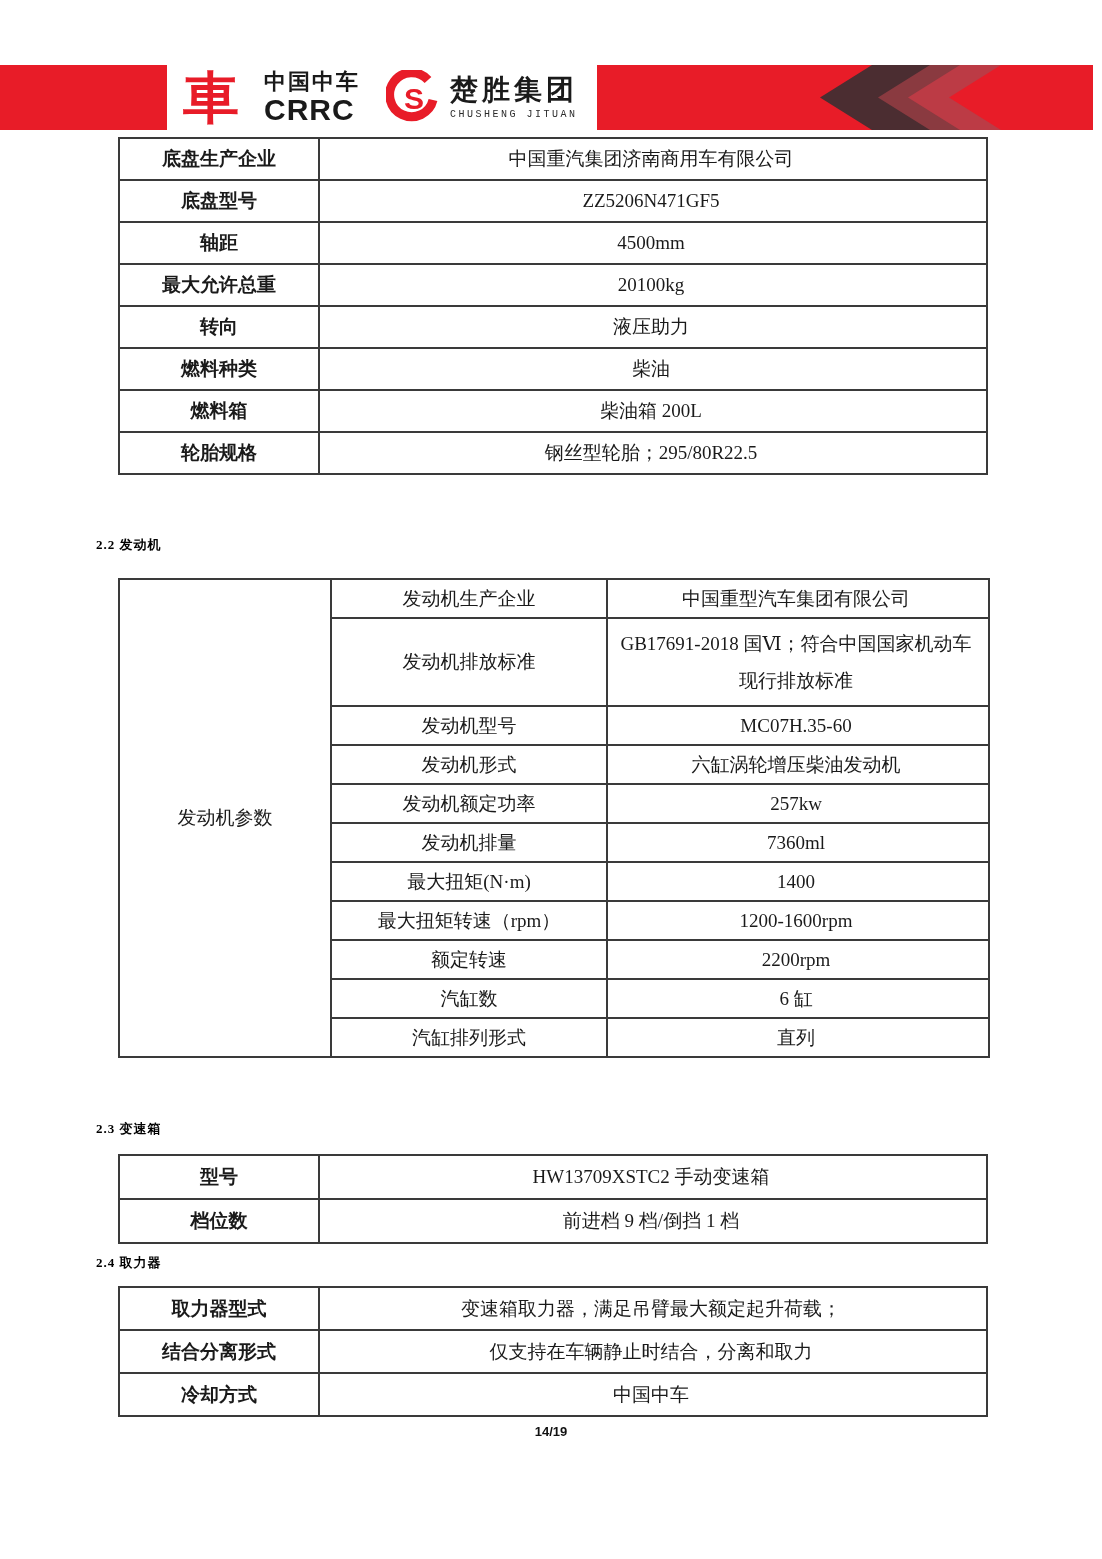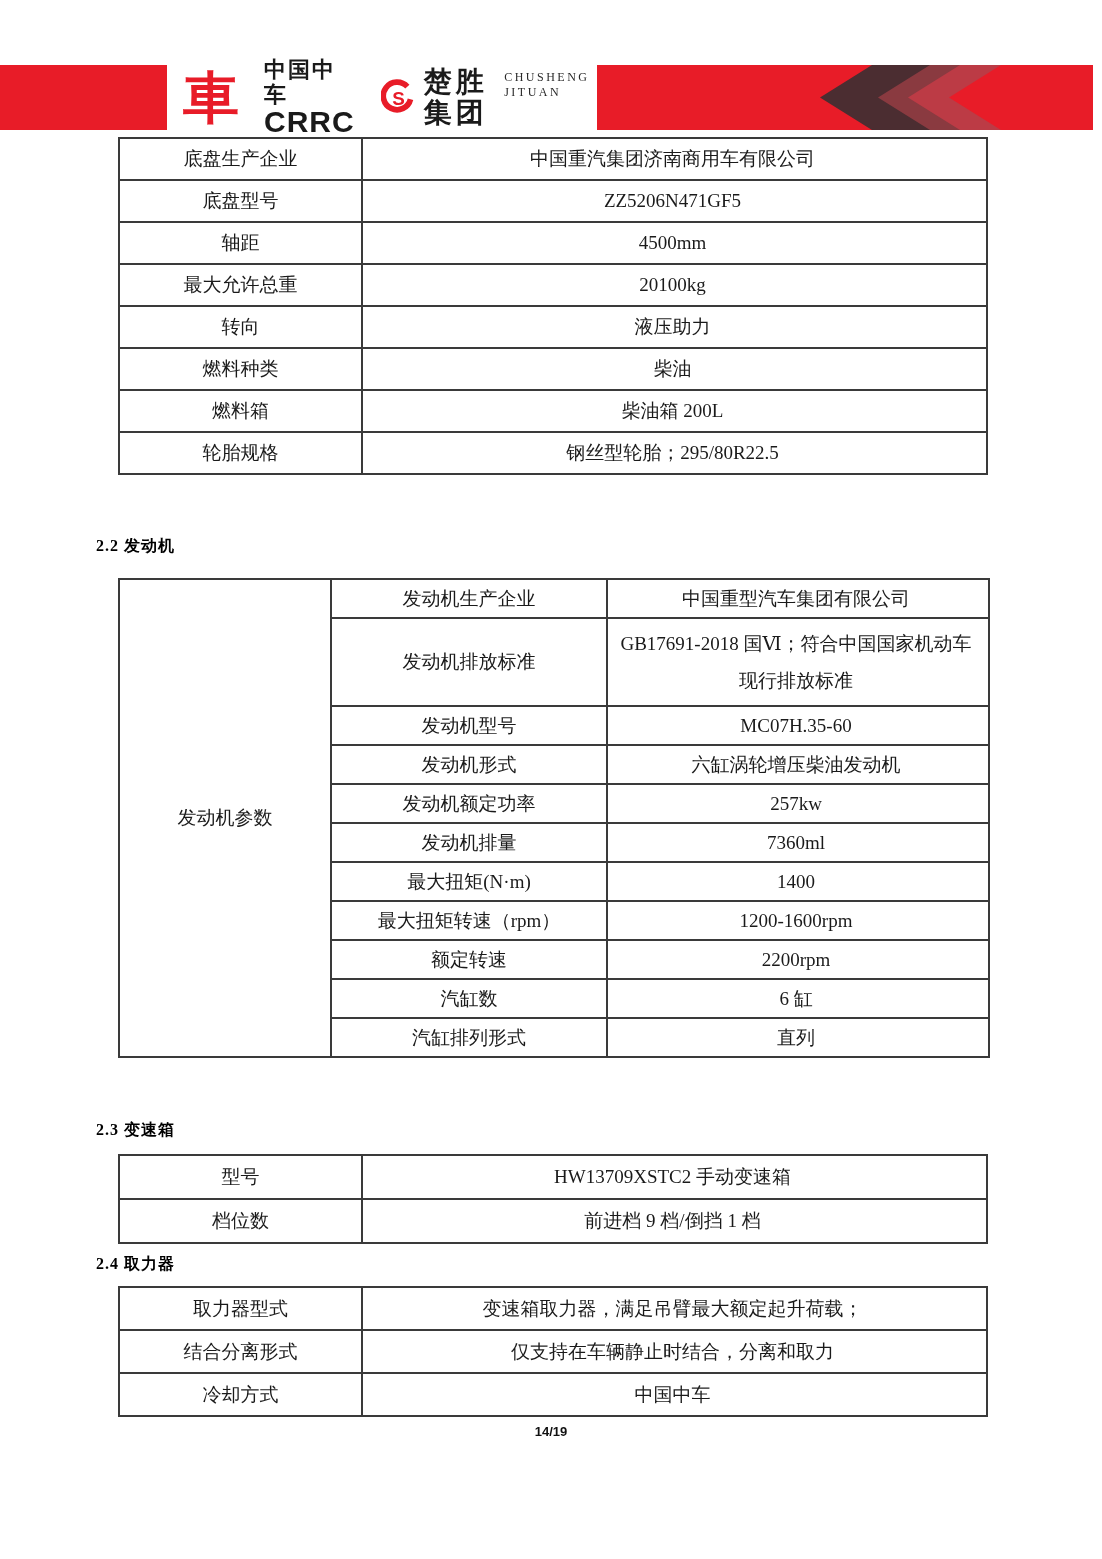--- a/index.html
+++ b/index.html
@@ -38,55 +38,55 @@
     font-family:"DejaVu Sans","Liberation Sans",sans-serif;
   }
   .crrc-text{margin-left:25px;display:flex;flex-direction:column;justify-content:center;}
   .crrc-cn{font-size:22px;font-weight:bold;letter-spacing:2px;line-height:1.1;
     font-family:"Liberation Sans","DejaVu Sans",sans-serif;}
   .crrc-en{font-size:30px;font-weight:bold;letter-spacing:1px;line-height:1.0;
     font-family:"Liberation Sans","DejaVu Sans",sans-serif;}
 
   .cs-logo{display:flex;align-items:center;margin-left:26px;}
   .cs-emblem{width:56px;height:56px;display:block;}
-  .cs-text{margin-left:8px;display:flex;flex-direction:row;justify-content:center;}
+  .cs-text{margin-left:8px;display:flex;flex-direction:column;justify-content:center;}
   .cs-cn{font-size:28px;font-weight:bold;letter-spacing:4px;line-height:1.1;
     font-family:"Liberation Sans","DejaVu Sans",sans-serif;}
-  .cs-en{font-size:12px;letter-spacing:2.5px;color:#2a2a2a;margin-top:3px;
-    font-family:Liberation Serif, serif;}
+  .cs-en{font-size:10px;letter-spacing:2.5px;color:#2a2a2a;margin-top:3px;
+    font-family:Liberation Mono, monospace;}
 
   
   table{border-collapse:collapse;table-layout:fixed;width:870px;background:#fff;}
   td{
     border:2px solid #3a3a3a;
     font-size:19px;
     padding:0;
     vertical-align:middle;
   }
-  td.lbl{width:243px;text-align:center;}
+  td.lbl{width:200px;text-align:center;font-weight:bold;}
   td.val{text-align:center;padding-left:12px;padding-right:16px;}
   .tbl-chassis td{height:42px;}
   .tbl-engine td{height:33px;}
   .tbl-engine tr.tall td{height:88px;}
   .tbl-engine td.grp{width:212px;text-align:center;}
   .tbl-engine td.lbl2{width:276px;text-align:center;}
   .tbl-engine td.val{width:382px;}
   .tbl-engine .val{line-height:1.95;}
   .tbl-gearbox td{height:44px;}
   .tbl-pto td{height:43px;}
 
   .abs{position:absolute;}
   .tbl-chassis{top:137px;left:118px;}
   .tbl-engine{top:578px;left:118px;}
   .tbl-gearbox{top:1154px;left:118px;}
   .tbl-pto{top:1286px;left:118px;}
 
   .sec-heading{
     position:absolute;left:96px;
-    font-size:16px;font-weight:bold;color:#000;
+    font-size:13px;font-weight:bold;color:#000;
     font-family:"Liberation Serif","DejaVu Serif",serif;
     letter-spacing:1px;
   }
   .h-engine{top:536px;}
   .h-gearbox{top:1120px;}
   .h-pto{top:1254px;}
 
   .footer{
     position:absolute;top:1424px;left:0;width:1102px;
     text-align:center;font-size:13px;font-weight:bold;

